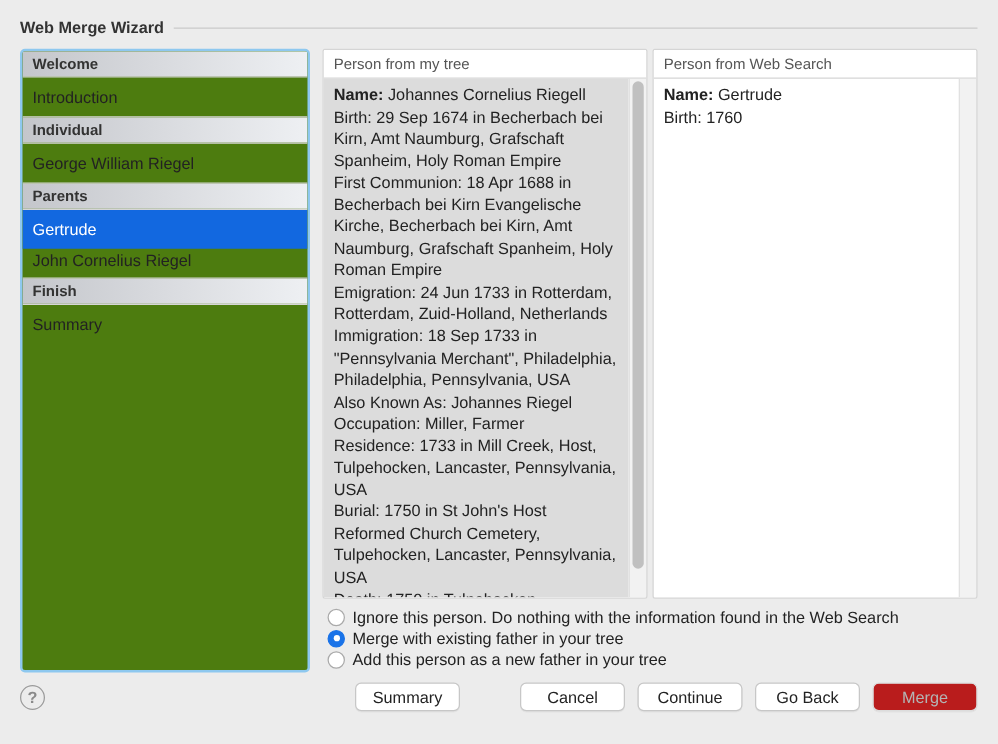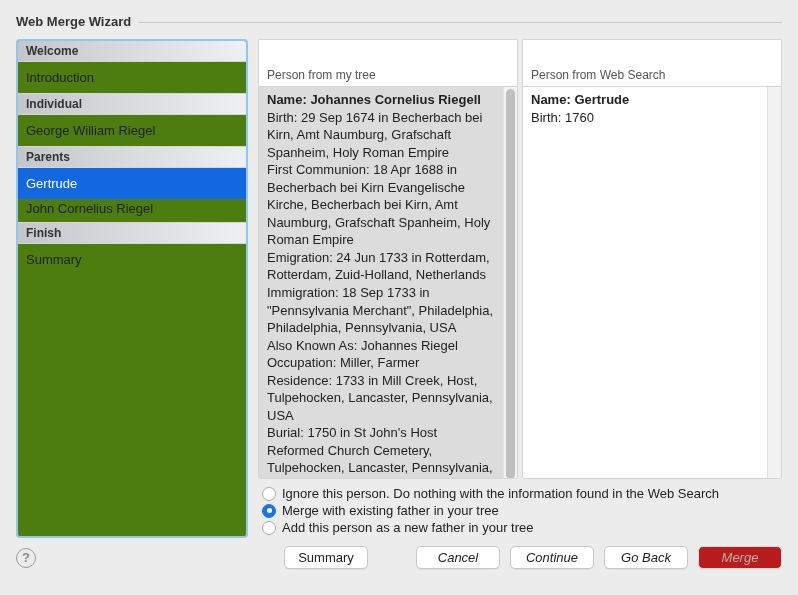--- a/index.html
+++ b/index.html
@@ -87,21 +87,20 @@
     overflow: hidden;
   }
   .col.left { flex: 1; }
   .col.right { flex: 1; }
   .col-header {
     padding: 4px 8px;
     font-size: 12px;
     color: #555;
     border-bottom: 1px solid #d5d5d5;
     background: #fff;
-    margin-top: 24px;
   }
   .col-body-wrap {
     display: flex;
     flex: 1;
     overflow: hidden;
     position: relative;
   }
   .col-body {
     flex: 1;
     padding: 4px 8px 4px 8px;
@@ -121,21 +120,21 @@
   .scroll-thumb {
     position: absolute;
     left: 2px;
     top: 2px;
     width: 9px;
     background: #c0c0c0;
     border-radius: 5px;
   }
   .scroll-thumb.left-thumb { height: 390px; }
   .name-line { font-weight: 700; }
-  .name-line span.val { font-weight: 700; }
+  .name-line span.val { font-weight: 400; }
   .options {
     padding: 6px 4px 0 4px;
   }
   .radio-row {
     display: flex;
     align-items: center;
     gap: 6px;
     padding: 1px 0;
     font-size: 13px;
   }
@@ -191,21 +190,21 @@
     text-align: center;
     box-shadow: 0 1px 0 rgba(0,0,0,0.04);
     cursor: default;
   }
   .btn.disabled {
     color: #b4b4b4;
     border-color: #dcdcdc;
     background: #b91c1c;
   }
   .footer-gap { flex: 1; }
-  .btn-group { display: flex; gap: 10px; font-style: italic; }
+  .btn-group { display: flex; gap: 10px; }
 </style>
 </head>
 <body>
 
 <div class="window">
   <div class="title-row">
     <div class="title">Web Merge Wizard</div>
     <div class="title-line"></div>
   </div>
 

